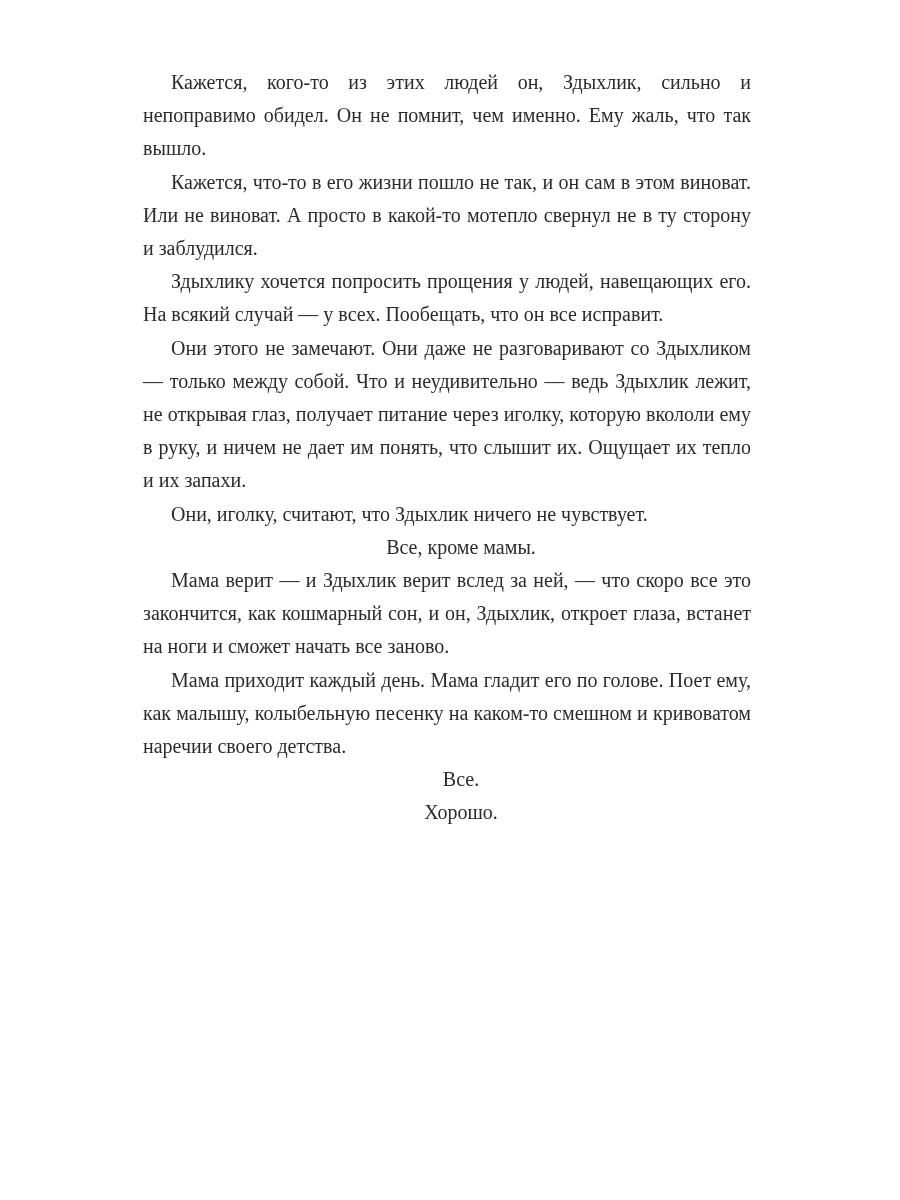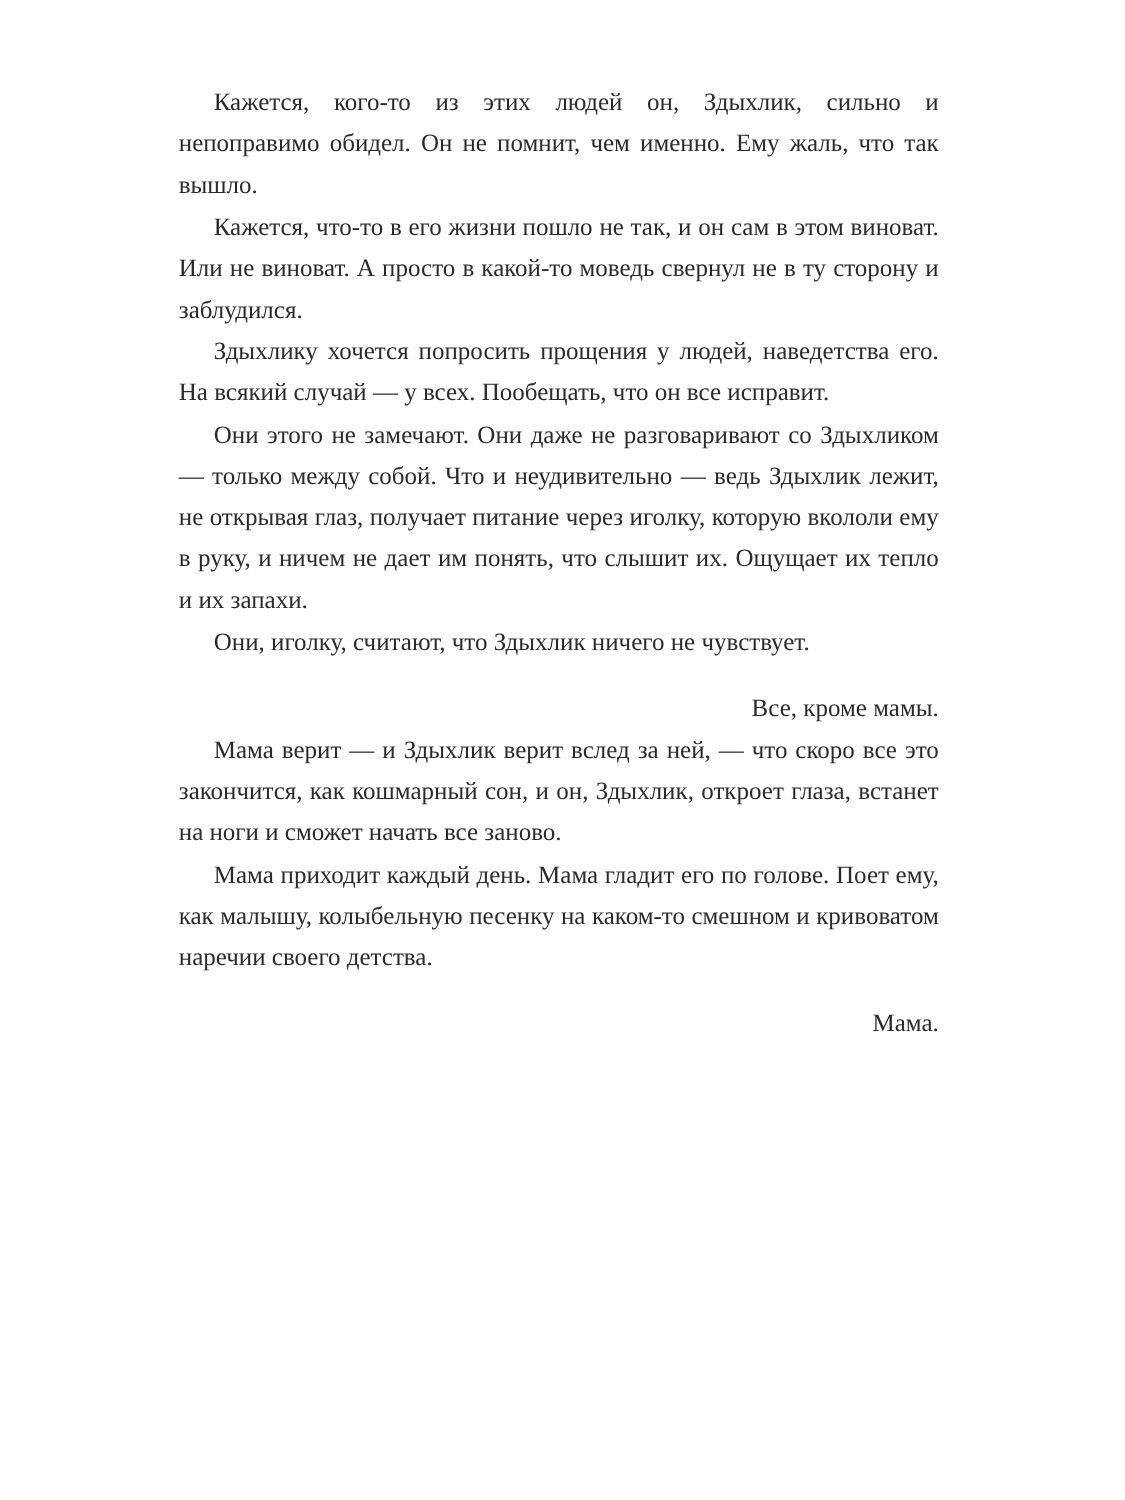--- a/index.html
+++ b/index.html
@@ -23,30 +23,30 @@
       line-height: 33.2px;
       color: #2b2b2b;
       text-align: justify;
       hyphens: manual;
     }
     .page p {
       margin: 0;
       text-indent: 28px;
     }
     .page p.short {
-      text-align: right;
-      margin-top: 20px;
+      text-align: center;
     }
   </style>
 </head>
 <body>
 
 <div class="page">
   <p>Кажется, кого-то из этих людей он, Здыхлик, сильно и непоправимо обидел. Он не помнит, чем именно. Ему жаль, что так вышло.</p>
-  <p>Кажется, что-то в его жизни пошло не так, и он сам в этом виноват. Или не виноват. А просто в какой-то мо­ведь свернул не в ту сторону и заблудился.</p>
-  <p>Здыхлику хочется попросить прощения у людей, наве­детства его. На всякий случай — у всех. Пообещать, что он все исправит.</p>
+  <p>Кажется, что-то в его жизни пошло не так, и он сам в этом виноват. Или не виноват. А просто в какой-то мо­тепло свернул не в ту сторону и заблудился.</p>
+  <p>Здыхлику хочется попросить прощения у людей, наве­щающих его. На всякий случай — у всех. Пообещать, что он все исправит.</p>
   <p>Они этого не замечают. Они даже не разговаривают со Здыхликом — только между собой. Что и неудиви­тельно — ведь Здыхлик лежит, не открывая глаз, полу­чает питание через иголку, которую вкололи ему в руку, и ничем не дает им понять, что слышит их. Ощущает их тепло и их запахи.</p>
   <p>Они, иголку, считают, что Здыхлик ничего не чув­ствует.</p>
   <p class="short">Все, кроме мамы.</p>
   <p>Мама верит — и Здыхлик верит вслед за ней, — что ско­ро все это закончится, как кошмарный сон, и он, Здыхлик, откроет глаза, встанет на ноги и сможет начать все заново.</p>
   <p>Мама приходит каждый день. Мама гладит его по голове. Поет ему, как малышу, колыбельную песенку на каком-то смешном и кривоватом наречии своего детства.</p>
-  <p class="short">Мама.</p>
+  <p class="short">Все.</p>
+  <p class="short">Хорошо.</p>
 </div>
 
 </body></html>

